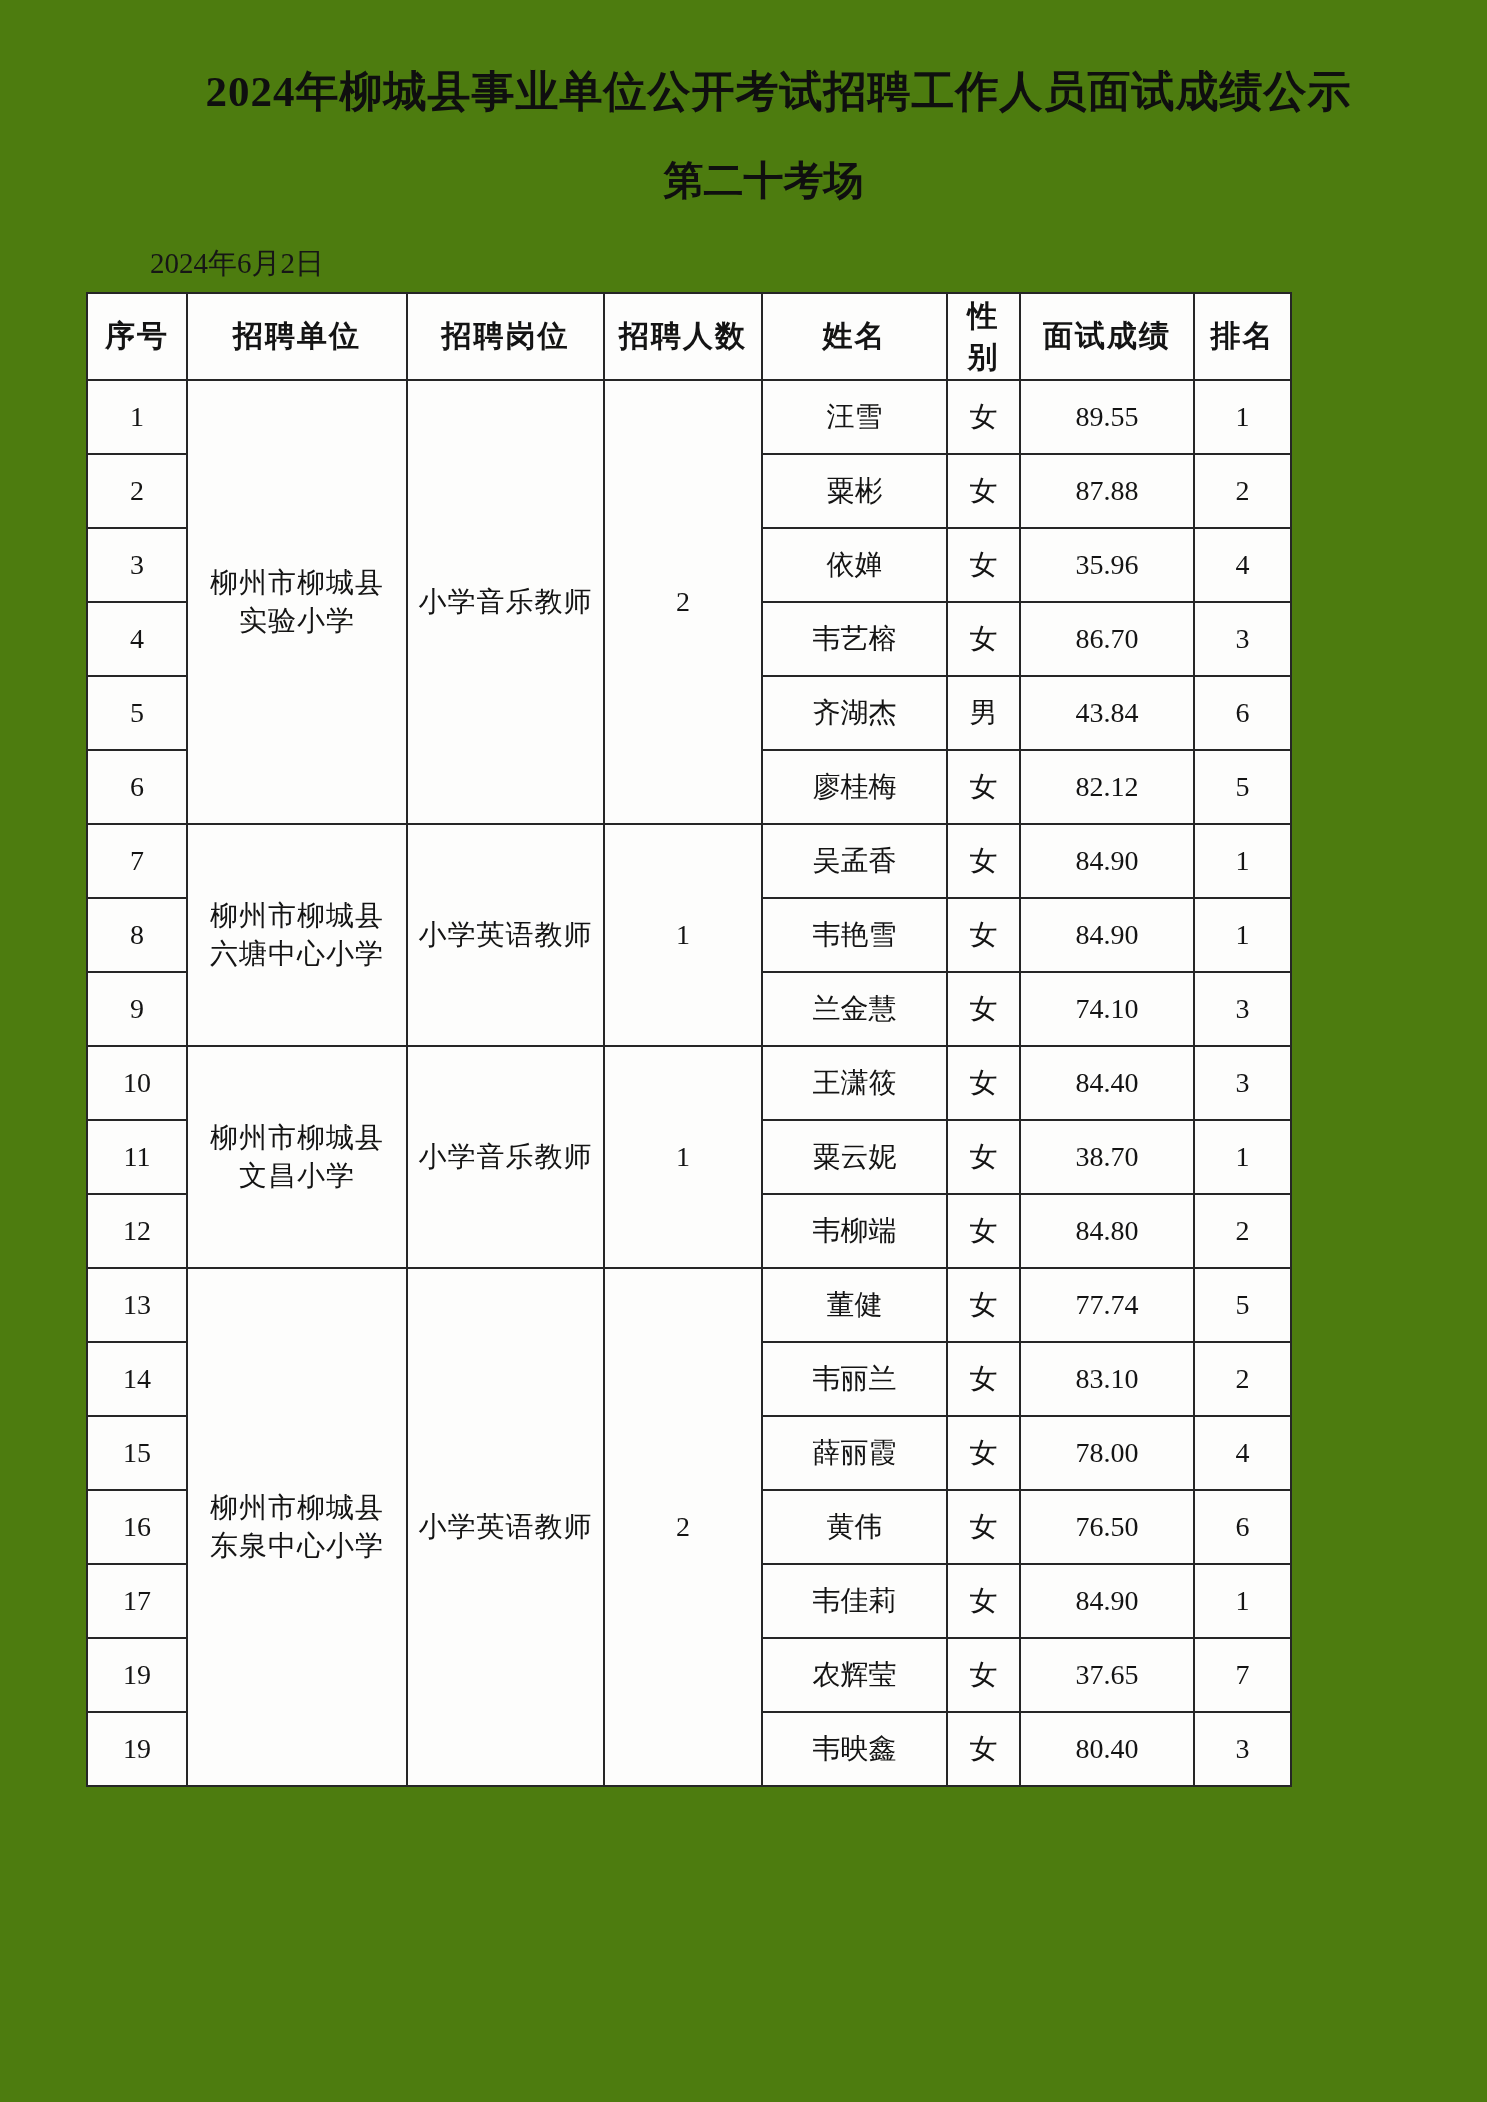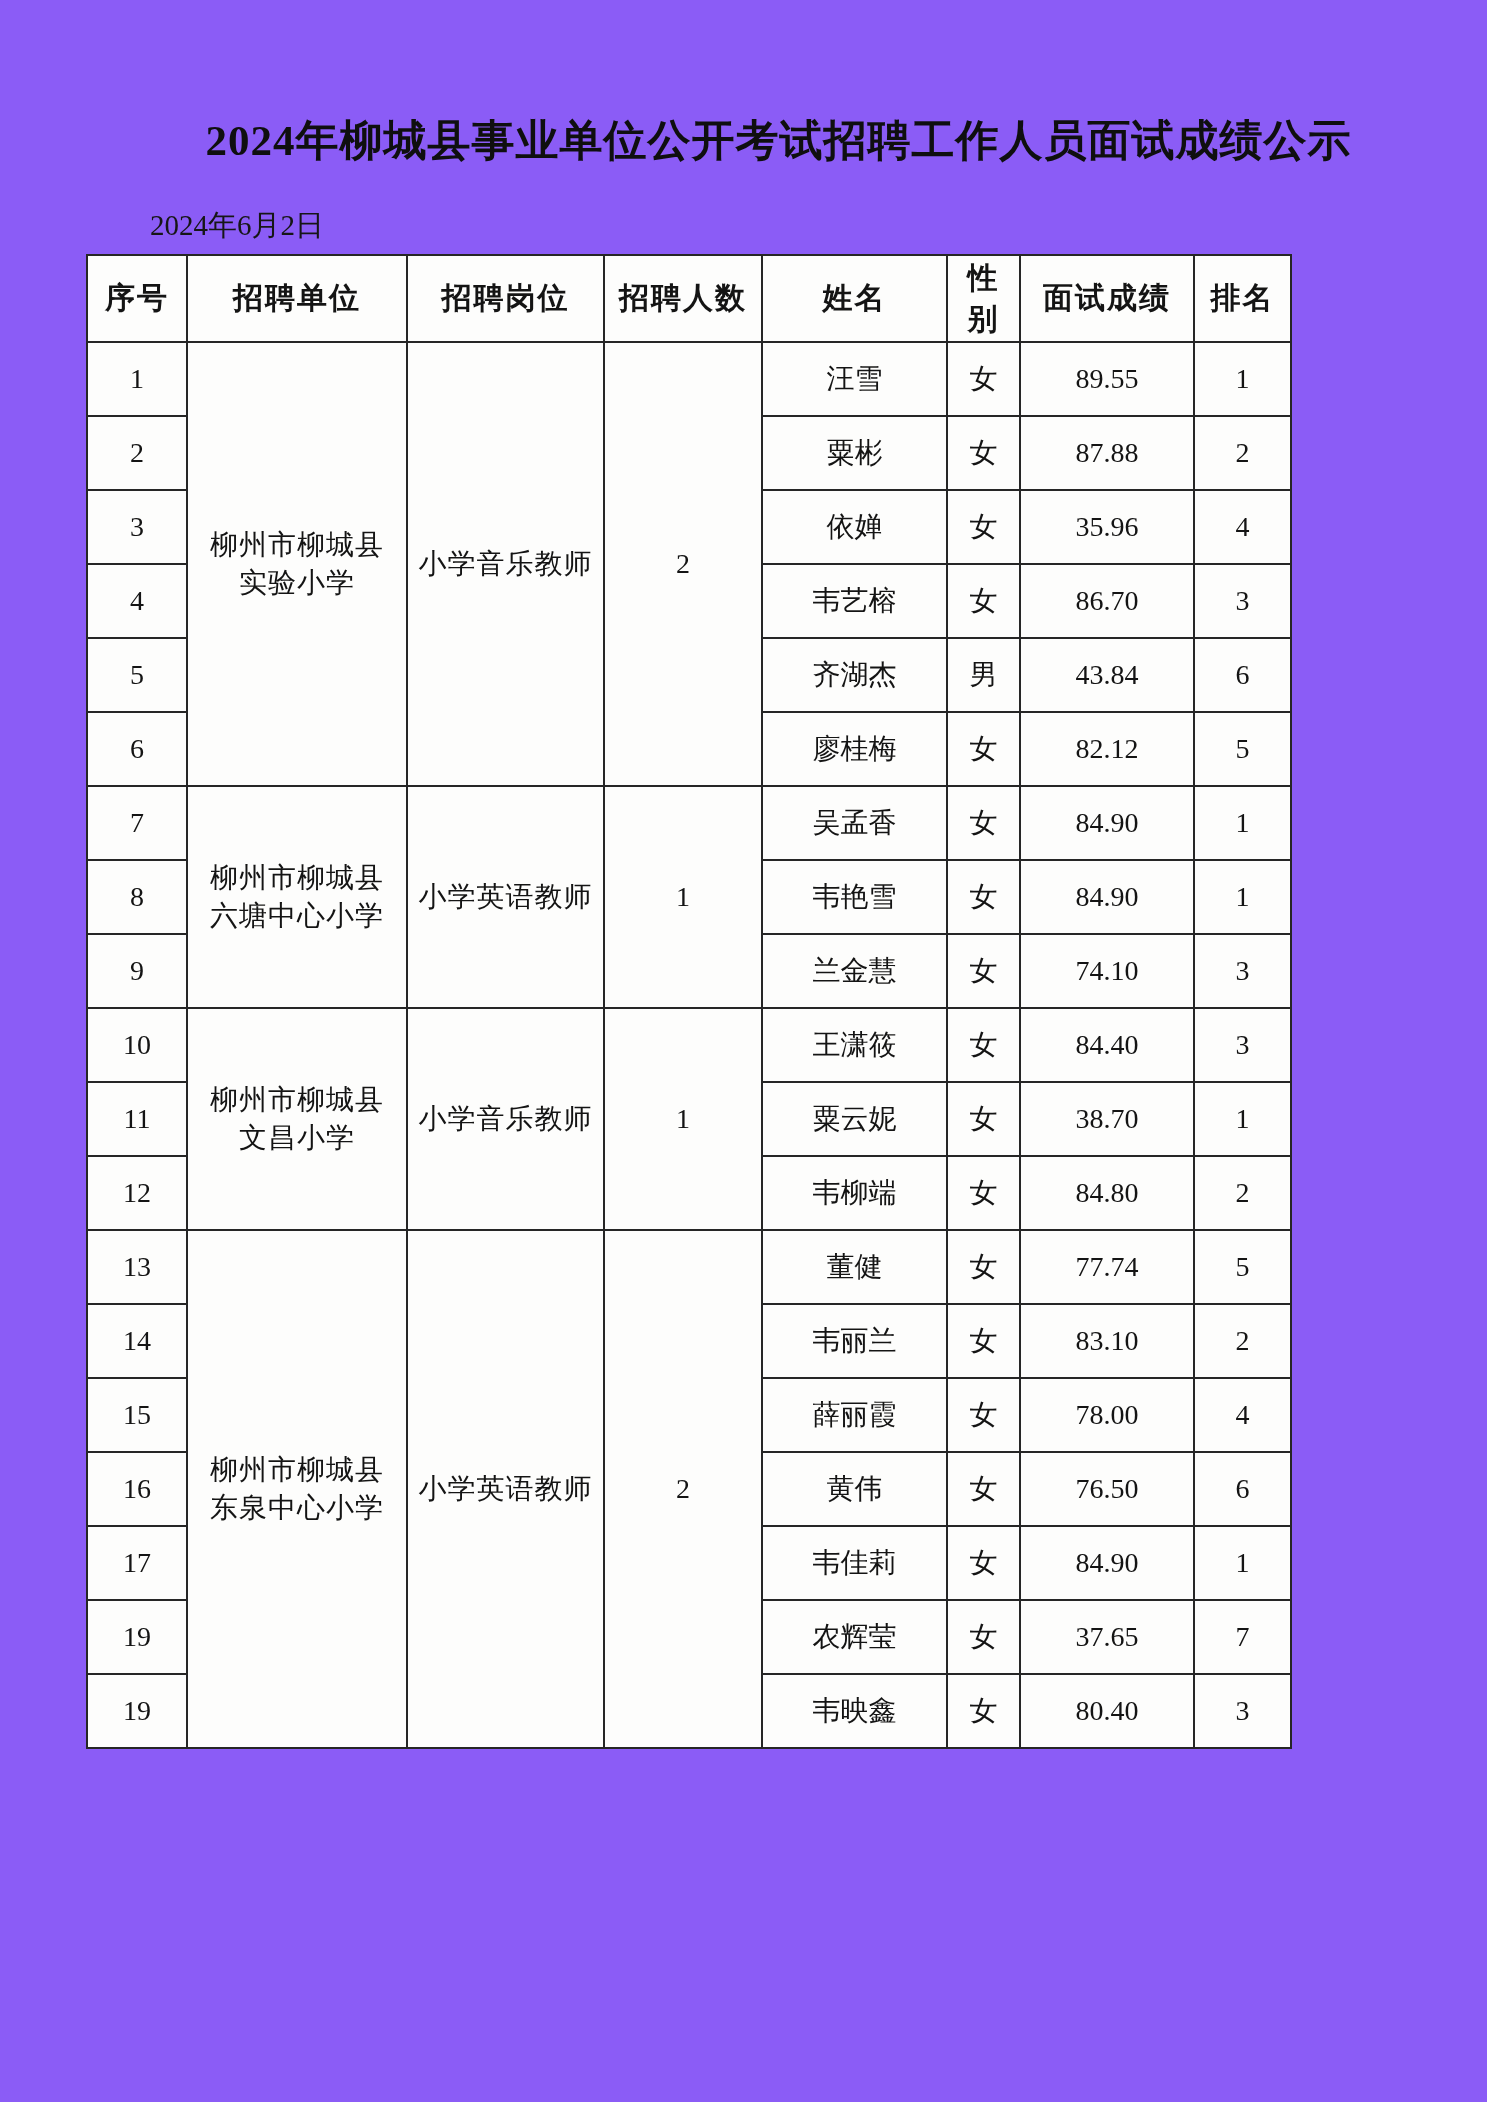--- a/index.html
+++ b/index.html
@@ -6,22 +6,22 @@
   html, body { background: #e8e8e8; }
   body {
     width: 1487px; height: 2102px;
     margin: 0 auto;
     font-family: "Liberation Serif", "DejaVu Serif", serif;
     color: #141414;
     position: relative;
   }
   .page {
     position: absolute; inset: 0;
-    background: #8b5cf6;
-    padding-top: 112px;
+    background: #4d7c0f;
+    padding-top: 63px;
   }
   .doc-title {
     text-align: center;
     font-size: 43px;
     font-weight: bold;
     letter-spacing: 1px;
     color: #0f0f0f;
     padding-left: 70px; 
   }
   .doc-subtitle {
@@ -65,20 +65,21 @@
   .score-table tr.data-row { height: 74px; }
   .seq-cell, .rank-cell, .score-cell, .openings-cell { font-size: 27px; }
   .unit-cell, .position-cell { letter-spacing: 1px; }
 </style>
 </head>
 <body>
 
 <div class="page">
 
   <h1 class="doc-title">2024年柳城县事业单位公开考试招聘工作人员面试成绩公示</h1>
+  <h2 class="doc-subtitle">第二十考场</h2>
   <div class="date-line">2024年6月2日</div>
 
   <table class="score-table">
     <colgroup>
       <col style="width:100px">
         <col style="width:220px">
         <col style="width:197px">
         <col style="width:158px">
       <col style="width:185px">
         <col style="width:73px">

